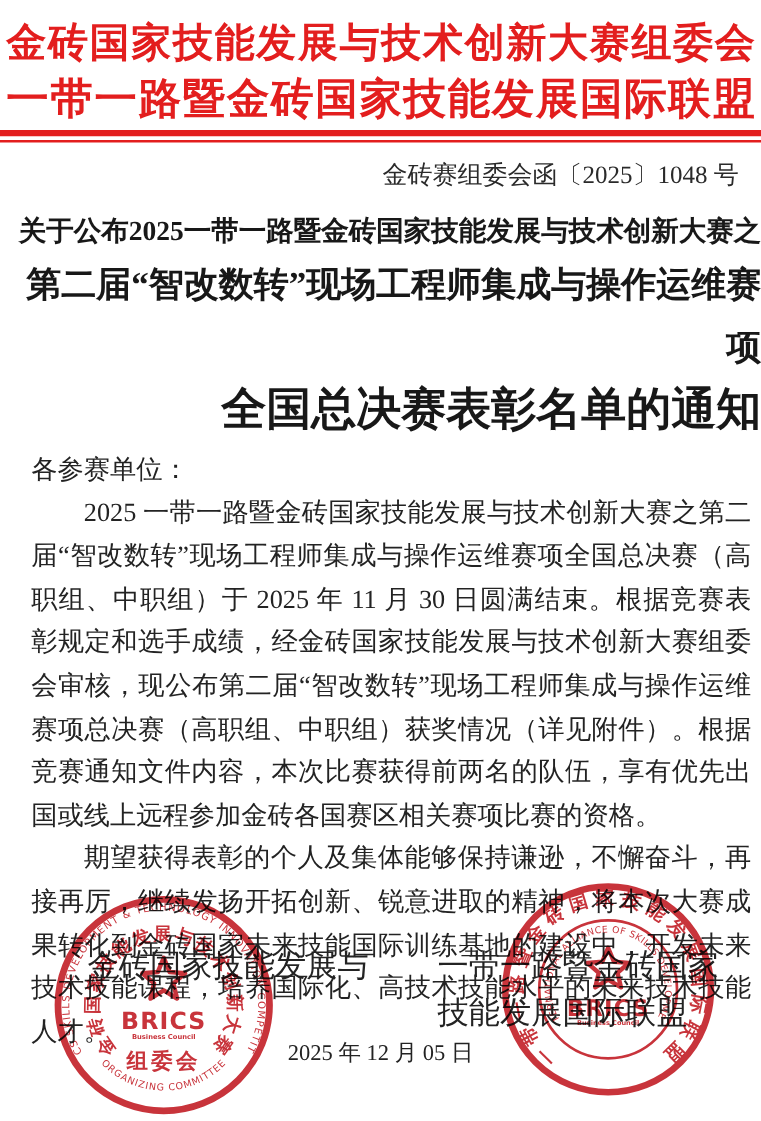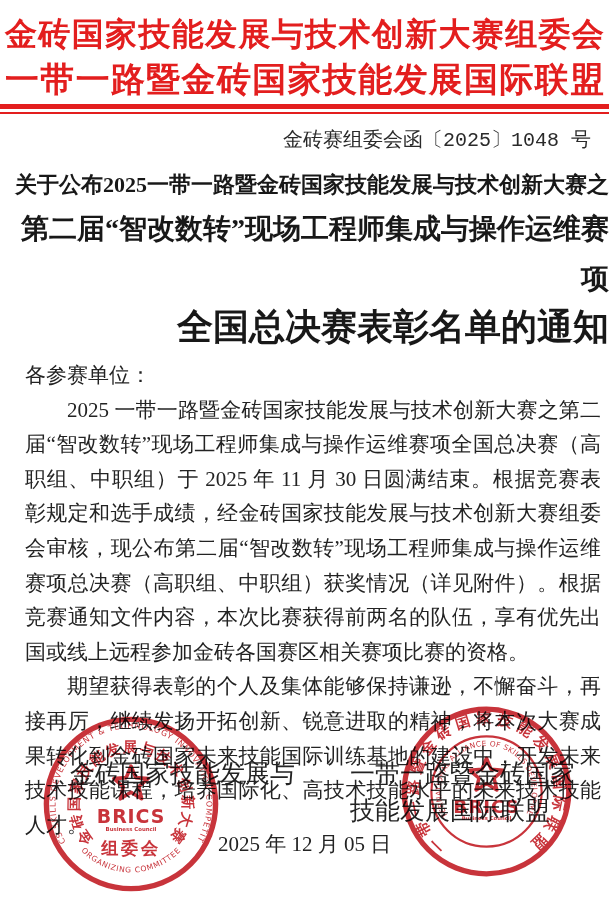--- a/index.html
+++ b/index.html
@@ -12,35 +12,35 @@
   .masthead{padding-top:12px;}
   .red-line{
     color:#e31e1e;font-family:"DejaVu Sans","Liberation Sans",sans-serif;
     font-weight:900;padding:0 5px;
   }
   .red-line.l1{font-size:32px;line-height:44px;}
   .red-line.l2{font-size:34px;line-height:46px;}
   .stretch{display:flex;justify-content:space-between;}
   .double-rule{height:3px;border-top:5px solid #e31e1e;border-bottom:2px solid #e31e1e;margin-top:2px;}
   
-  .ref{text-align:right;font-size:20px;padding:12px 18px 0 12px;color:#2a2a2a;font-family:Liberation Mono, monospace;}
+  .ref{text-align:right;font-size:20px;padding:12px 18px 0 12px;color:#2a2a2a;}
   
   .title{text-align:right;font-weight:bold;color:#181818;margin-top:13px;}
   .title .t1{font-size:22px;line-height:38px;}
   .title .t2{font-size:28px;line-height:50px;}
   .title .t3{font-size:36px;line-height:46px;}
   
   .bodytext{margin:8px 8px 0 25px;font-size:21px;line-height:34.6px;text-align:justify;text-justify:inter-character;}
   .bodytext p{margin:0;}
   .para{text-indent:2em;}
   
   .sig{position:absolute;font-size:25px;line-height:37px;white-space:nowrap;color:#232323;}
   .sig-left{left:70px;top:755px;}
   .sig-right{left:350px;top:755px;}
-  .date{position:absolute;left:0;width:100%;top:830px;text-align:center;font-size:21px;color:#232323;}
+  .date{position:absolute;left:0;width:100%;top:830px;text-align:center;font-size:18px;color:#232323;}
   
   .stamp{position:absolute;mix-blend-mode:multiply;opacity:.93;}
   .stamp-left{left:41px;top:714px;width:180px;height:180px;}
   .stamp-right{left:399px;top:704px;width:175px;height:175px;}
   .stamp text{fill:#c4242c;}
   .stamp .en{font-family:"DejaVu Sans","Liberation Sans",sans-serif;}
   .stamp .cn{font-family:"Liberation Serif","DejaVu Serif",serif;font-weight:bold;}
 </style>
 </head>
 <body>

